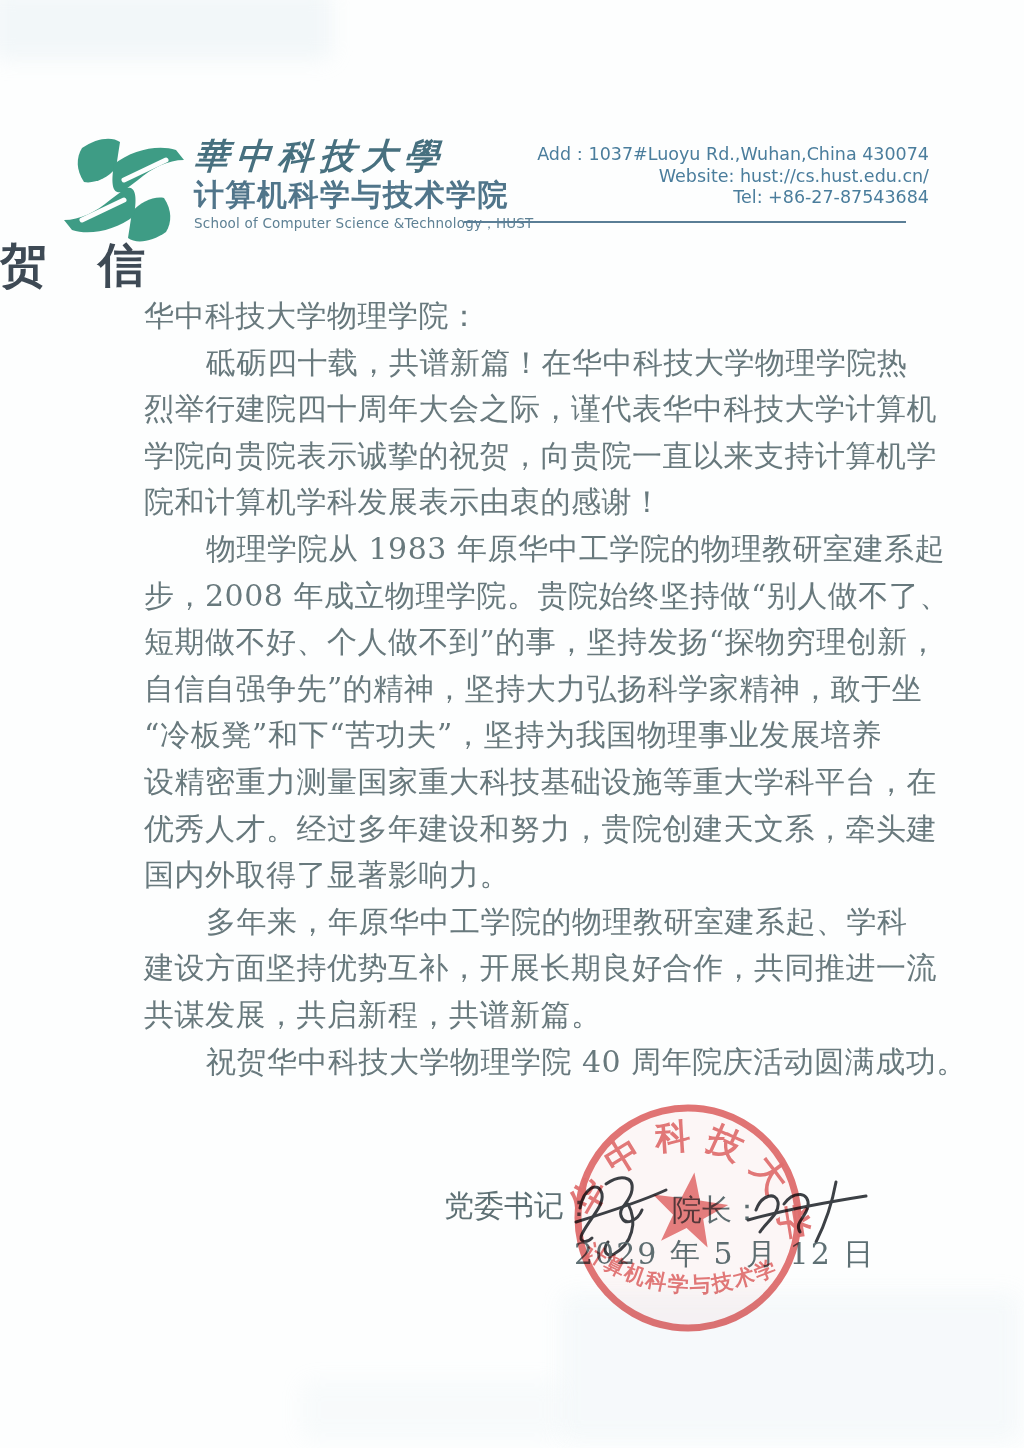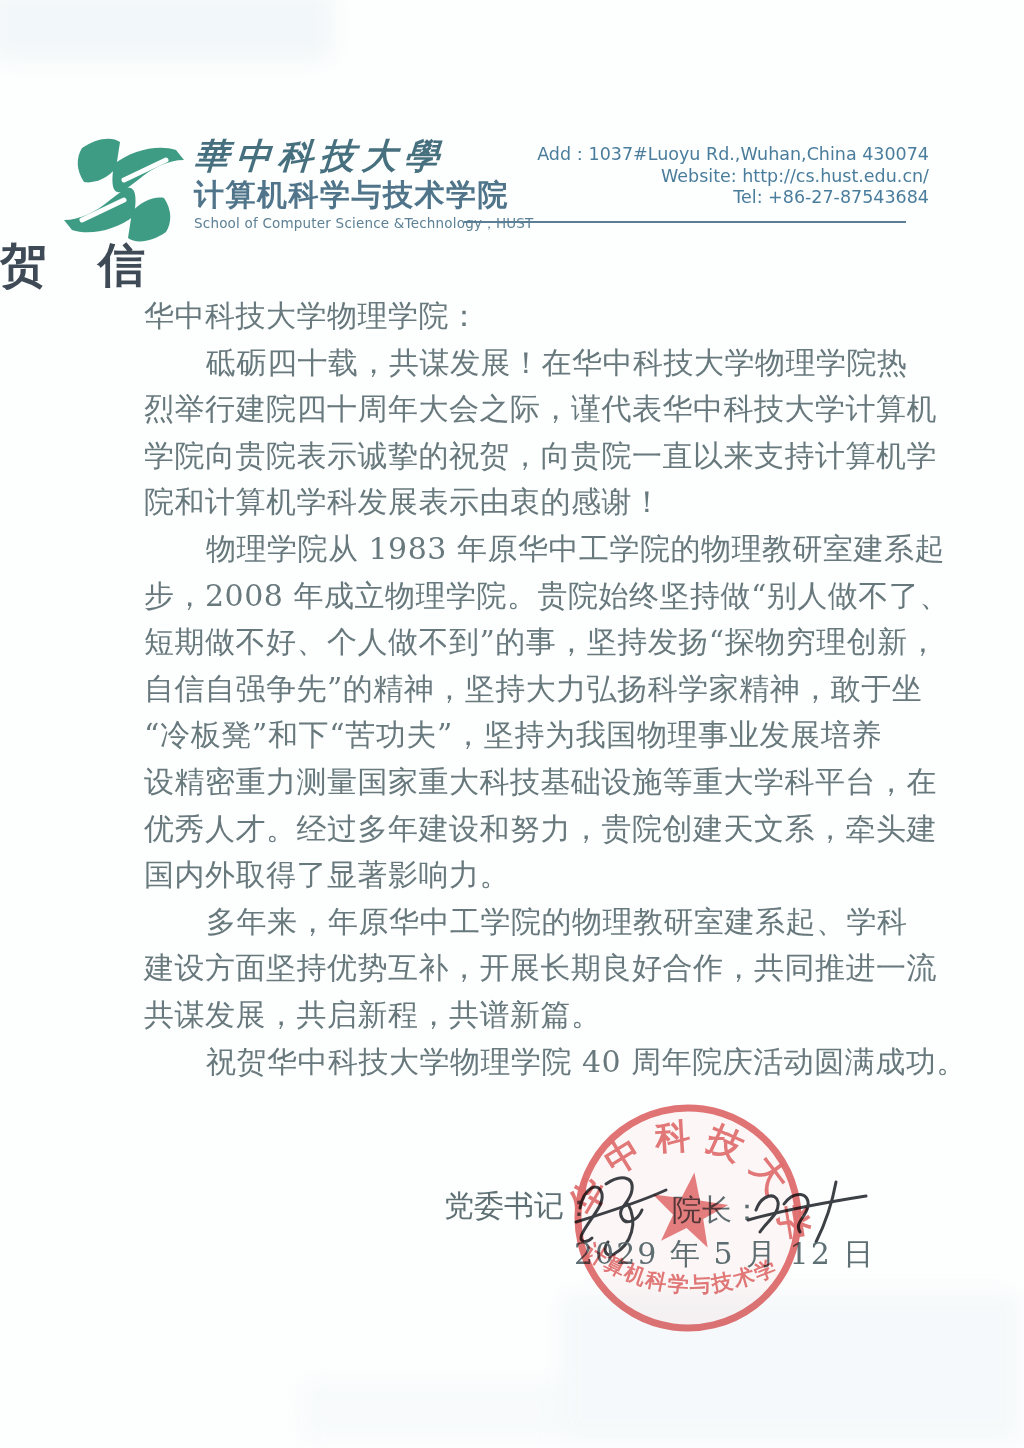--- a/index.html
+++ b/index.html
@@ -113,31 +113,31 @@
   </svg>
 
   <div class="hdr-text">
     <div class="univ-cn">華中科技大學</div>
     <div class="school-cn">计算机科学与技术学院</div>
     <div class="school-en">School of Computer Science &amp;Technology，HUST</div>
   </div>
 
   <div class="contact">
     <div>Add：1037#Luoyu Rd.,Wuhan,China 430074</div>
-    <div>Website: http://cs.hust.edu.cn/</div>
+    <div>Website: hust://cs.hust.edu.cn/</div>
     <div>Tel: +86-27-87543684</div>
   </div>
 
   <div class="divider"></div>
 
   <div class="title">贺　信</div>
 
   <div class="body-text">
     <div class="line end">华中科技大学物理学院：</div>
-    <div class="line ind">砥砺四十载，共谋发展！在华中科技大学物理学院热</div>
+    <div class="line ind">砥砺四十载，共谱新篇！在华中科技大学物理学院热</div>
     <div class="line">烈举行建院四十周年大会之际，谨代表华中科技大学计算机</div>
     <div class="line">学院向贵院表示诚挚的祝贺，向贵院一直以来支持计算机学</div>
     <div class="line end">院和计算机学科发展表示由衷的感谢！</div>
     <div class="line ind">物理学院从 1983 年原华中工学院的物理教研室建系起</div>
     <div class="line">步，2008 年成立物理学院。贵院始终坚持做“别人做不了、</div>
     <div class="line">短期做不好、个人做不到”的事，坚持发扬“探物穷理创新，</div>
     <div class="line">自信自强争先”的精神，坚持大力弘扬科学家精神，敢于坐</div>
     <div class="line">“冷板凳”和下“苦功夫”，坚持为我国物理事业发展培养</div>
     <div class="line">设精密重力测量国家重大科技基础设施等重大学科平台，在</div>
     <div class="line">优秀人才。经过多年建设和努力，贵院创建天文系，牵头建</div>

